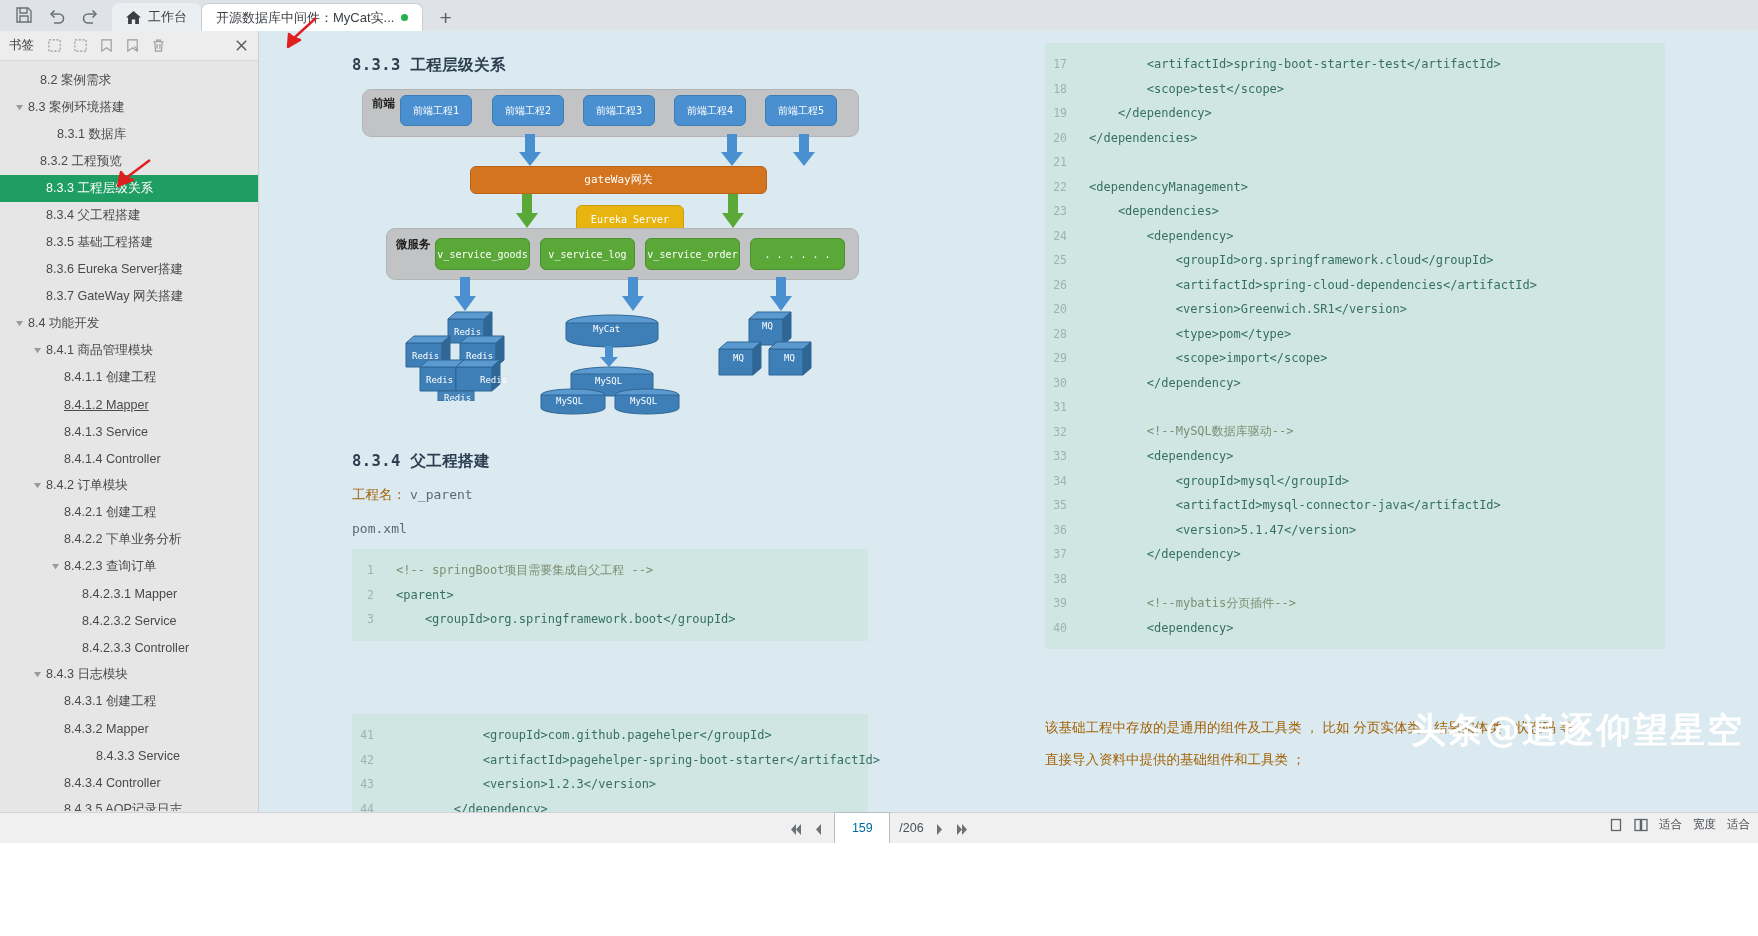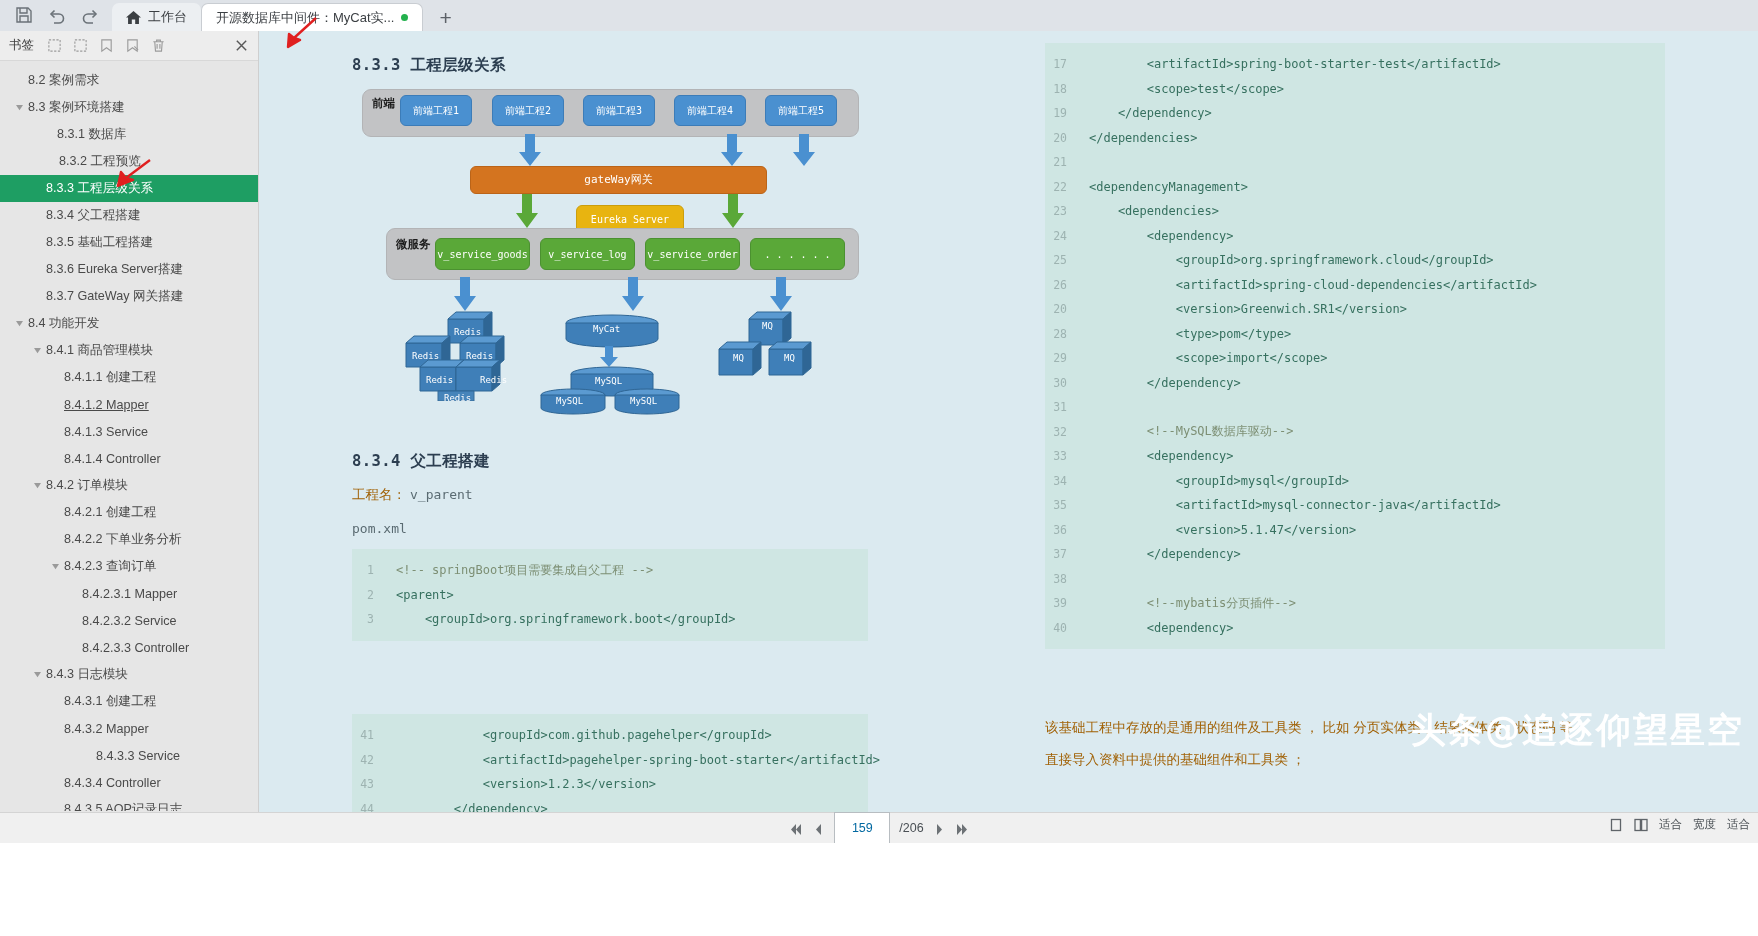--- a/index.html
+++ b/index.html
@@ -214,37 +214,37 @@
             <path d="M6.5 6.5v5M9.5 6.5v5"></path>
         </svg>
       </span>
       <span class="sb-close">
         <svg viewBox="0 0 16 16" fill="none" stroke="currentColor" stroke-width="1.5">
           <path d="M3 3l10 10M13 3L3 13"></path>
         </svg>
       </span>
     </div>
     <div class="sb-list" id="sidebar-list">
-        <div class="sb-item" style="padding-left: 16px;">
+        <div class="sb-item" style="padding-left: 16px; margin-left: 12px;">
           <span class="caret"></span>
           <span>8.2 案例需求</span>
         </div>
         <div class="sb-item" style="padding-left: 16px;">
           <span class="caret">
             <svg viewBox="0 0 8 8" fill="currentColor">
               <path d="M0 1h8L4 7z"></path>
             </svg>
           </span>
           <span>8.3 案例环境搭建</span>
         </div>
         <div class="sb-item" style="padding-left: 45px;">
           <span class="caret"></span>
           <span>8.3.1 数据库</span>
         </div>
-        <div class="sb-item" style="padding-left: 47px;">
+        <div class="sb-item" style="padding-left: 28px;">
           <span class="caret"></span>
           <span>8.3.2 工程预览</span>
         </div>
         <div class="sb-item sel" style="padding-left: 34px;">
           <span class="caret"></span>
           <span>8.3.3 工程层级关系</span>
         </div>
         <div class="sb-item" style="padding-left: 34px;">
           <span class="caret"></span>
           <span>8.3.4 父工程搭建</span>

